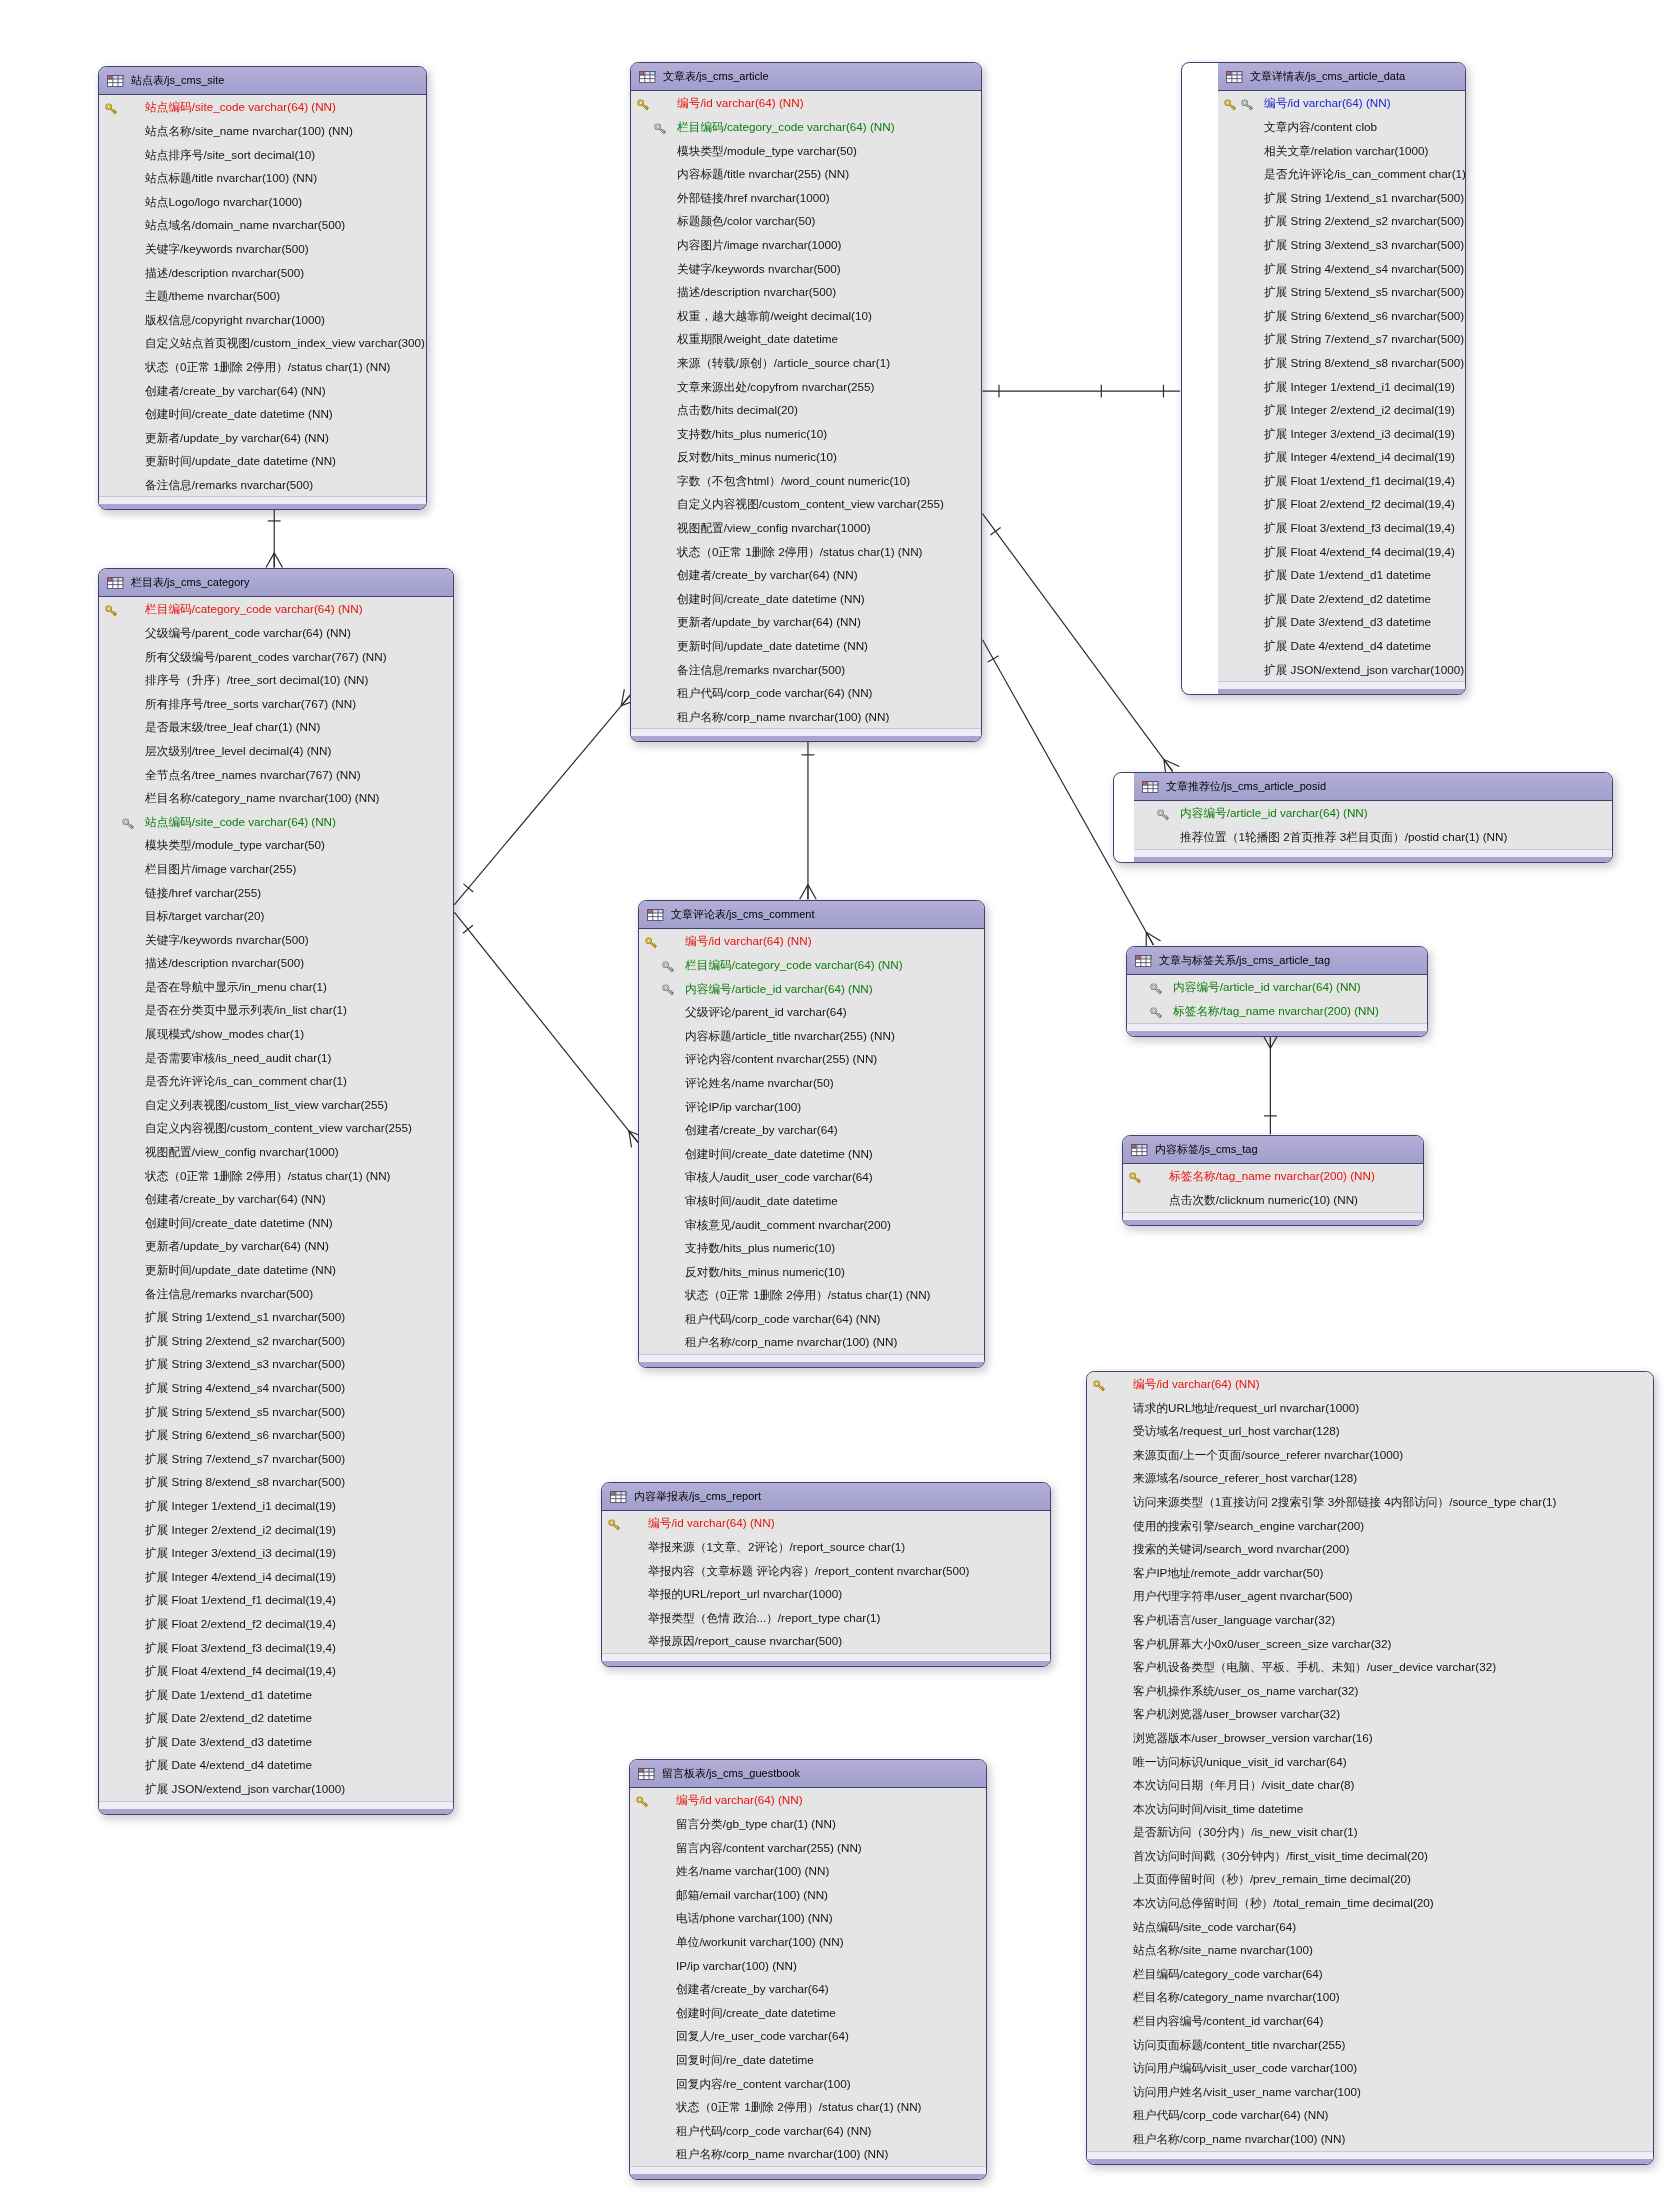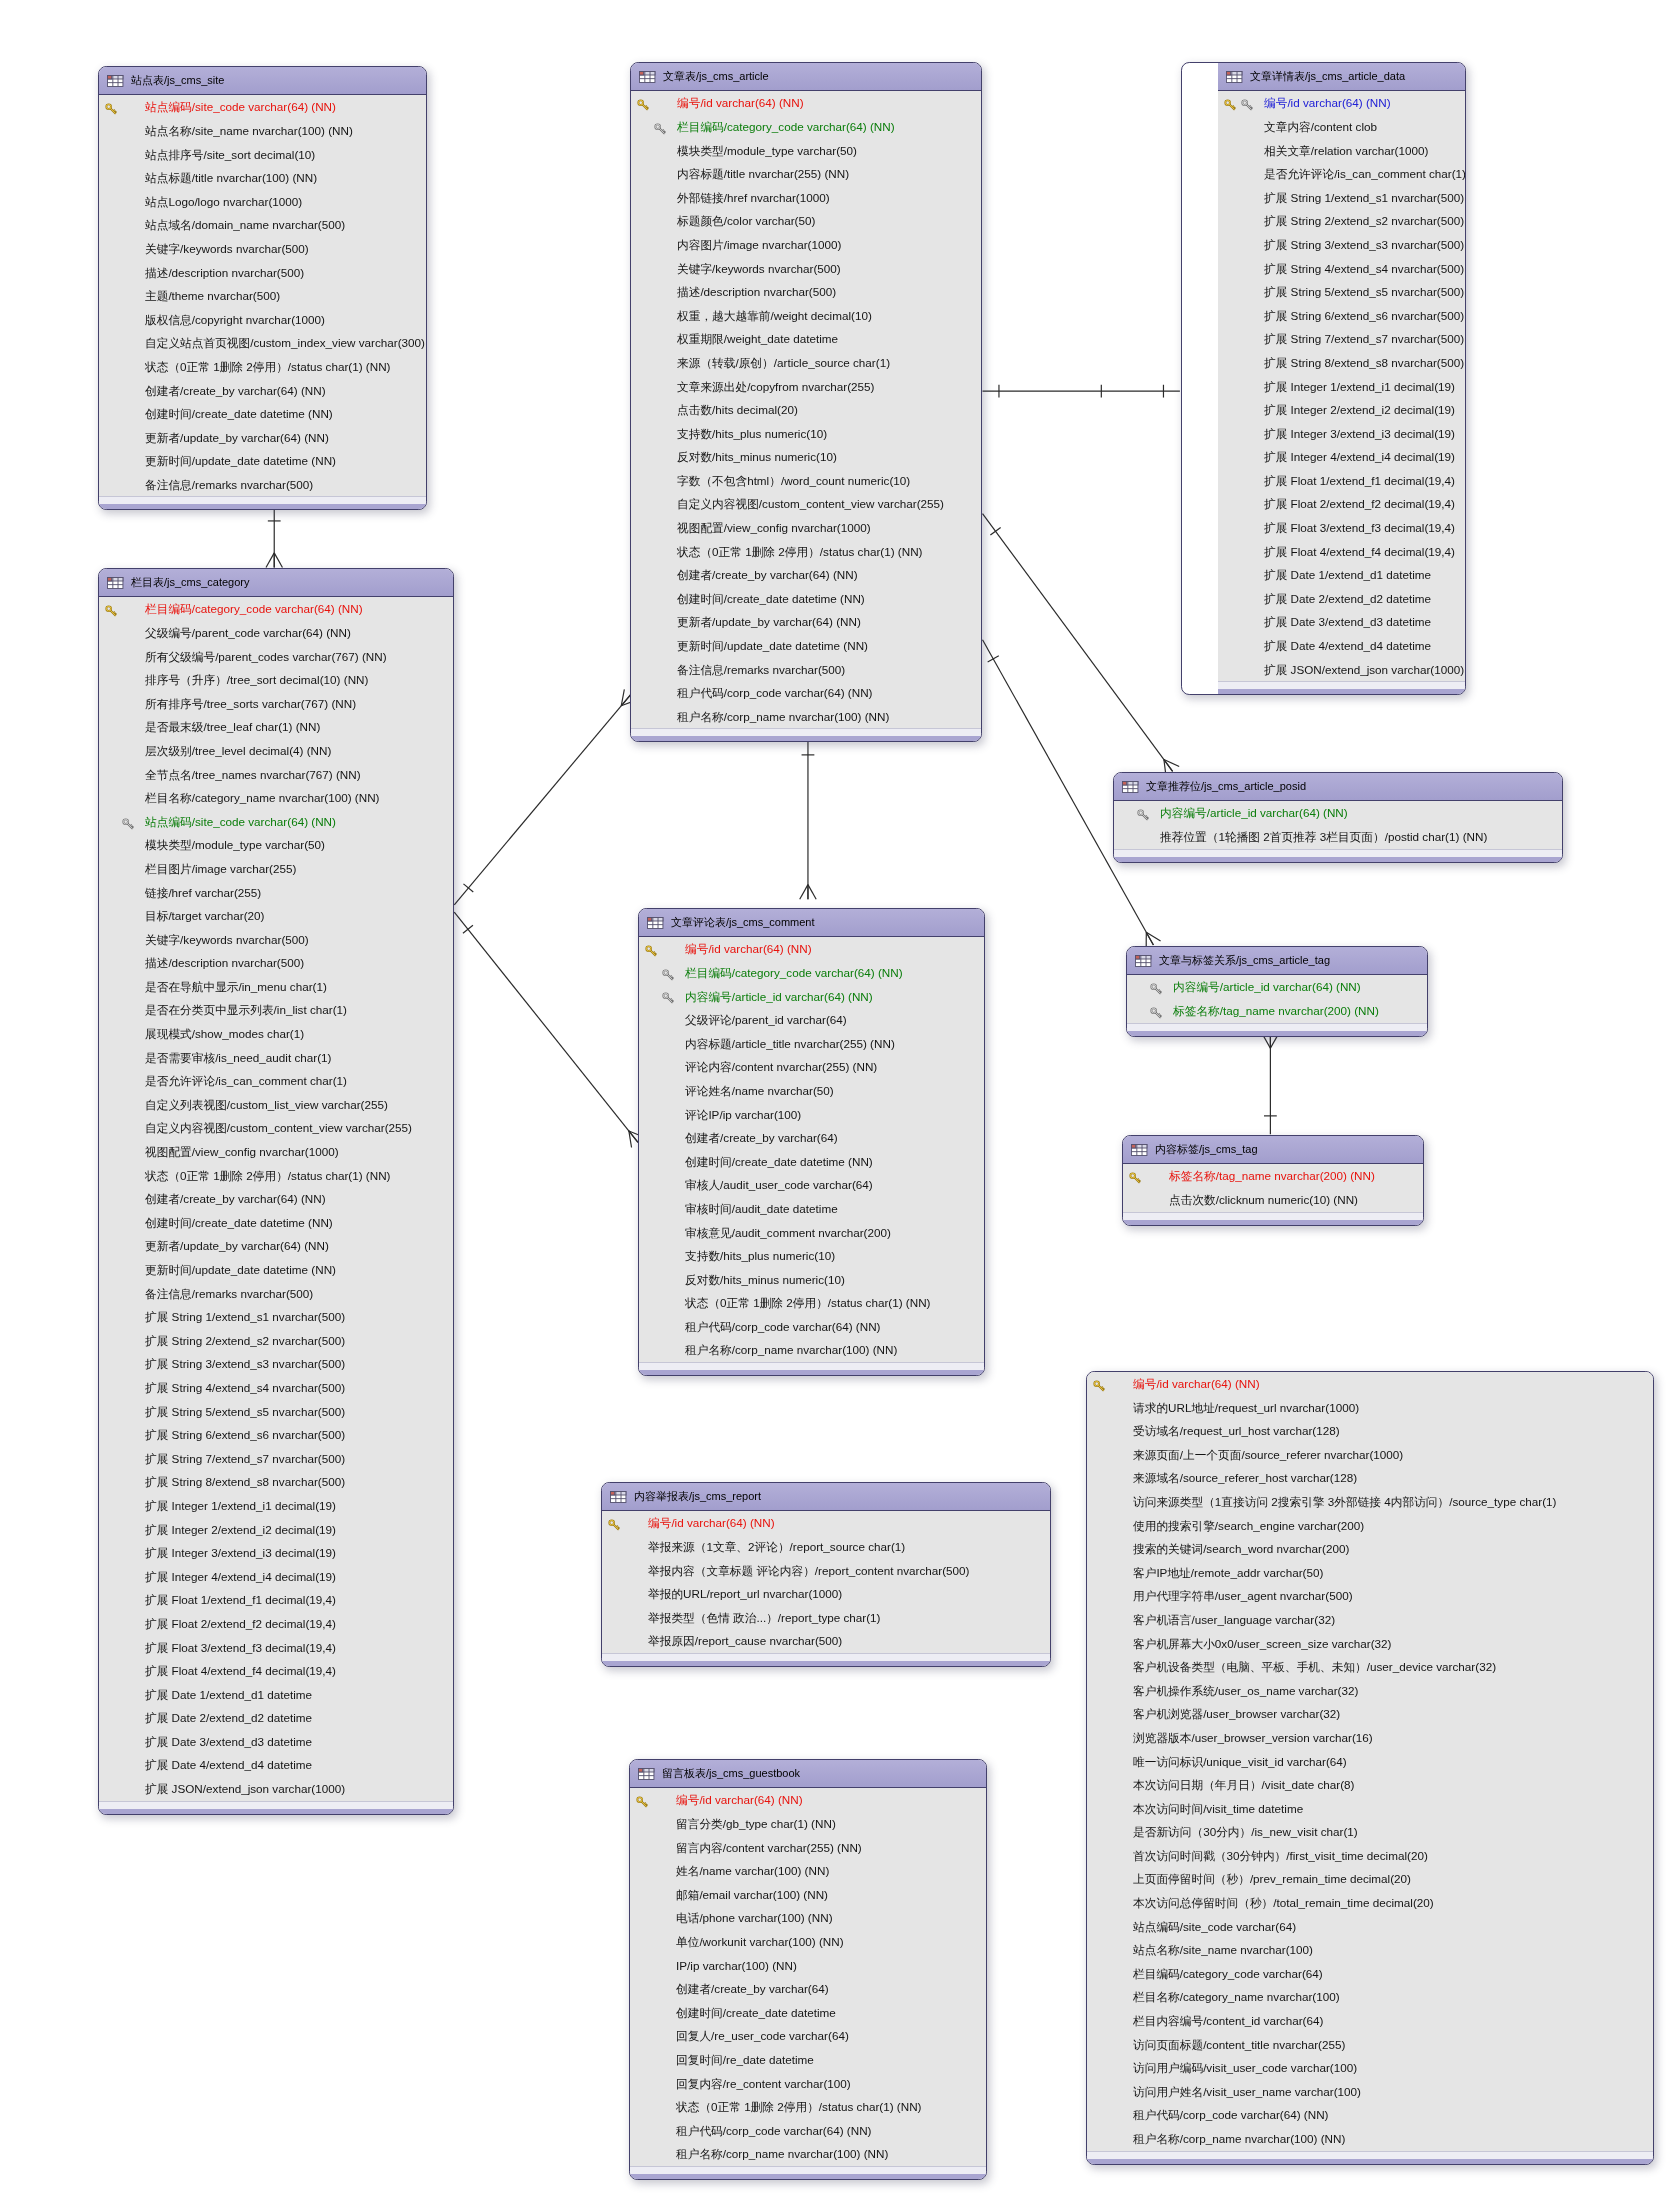--- a/index.html
+++ b/index.html
@@ -698,21 +698,21 @@
     <span class="keys"></span>
     <span class="field-text">扩展 Date 4/extend_d4 datetime</span>
   </div>
         <div class="row">
     <span class="keys"></span>
     <span class="field-text">扩展 JSON/extend_json varchar(1000)</span>
   </div>
       </div>
     <div class="tbl-footer"></div>
   </div>
-    <div class="tbl" style="left: 1113px; top: 772px; width: 450px;">
+    <div class="tbl" style="left: 1113px; top: 772px; width: 500px; padding-left: 20px;">
     <div class="tbl-header">
       <span class="tbl-icon">
           <svg width="16.4" height="12" viewBox="0 0 18 13">
             <rect x="0.5" y="0.5" width="17" height="12" fill="#ffffff" stroke="#55516e"></rect>
             <rect x="0.5" y="0.5" width="17" height="3.8" fill="#d8d8e6" stroke="#55516e"></rect>
             <rect x="0.5" y="0.5" width="4.6" height="3.8" fill="#c4635a" stroke="#55516e"></rect>
             <line x1="6.4" y1="0.5" x2="6.4" y2="12.5" stroke="#55516e"></line>
             <line x1="12.1" y1="0.5" x2="12.1" y2="12.5" stroke="#55516e"></line>
             <line x1="0.5" y1="8.3" x2="17.5" y2="8.3" stroke="#55516e"></line>
           </svg>
@@ -796,21 +796,21 @@
               </svg></span></span>
     <span class="field-text c-pk">标签名称/tag_name nvarchar(200) (NN)</span>
   </div>
         <div class="row">
     <span class="keys"></span>
     <span class="field-text">点击次数/clicknum numeric(10) (NN)</span>
   </div>
       </div>
     <div class="tbl-footer"></div>
   </div>
-    <div class="tbl" style="left: 638px; top: 900px; width: 347px; margin-top: 8px;">
+    <div class="tbl" style="left: 638px; top: 900px; width: 347px;">
     <div class="tbl-header">
       <span class="tbl-icon">
           <svg width="16.4" height="12" viewBox="0 0 18 13">
             <rect x="0.5" y="0.5" width="17" height="12" fill="#ffffff" stroke="#55516e"></rect>
             <rect x="0.5" y="0.5" width="17" height="3.8" fill="#d8d8e6" stroke="#55516e"></rect>
             <rect x="0.5" y="0.5" width="4.6" height="3.8" fill="#c4635a" stroke="#55516e"></rect>
             <line x1="6.4" y1="0.5" x2="6.4" y2="12.5" stroke="#55516e"></line>
             <line x1="12.1" y1="0.5" x2="12.1" y2="12.5" stroke="#55516e"></line>
             <line x1="0.5" y1="8.3" x2="17.5" y2="8.3" stroke="#55516e"></line>
           </svg>

